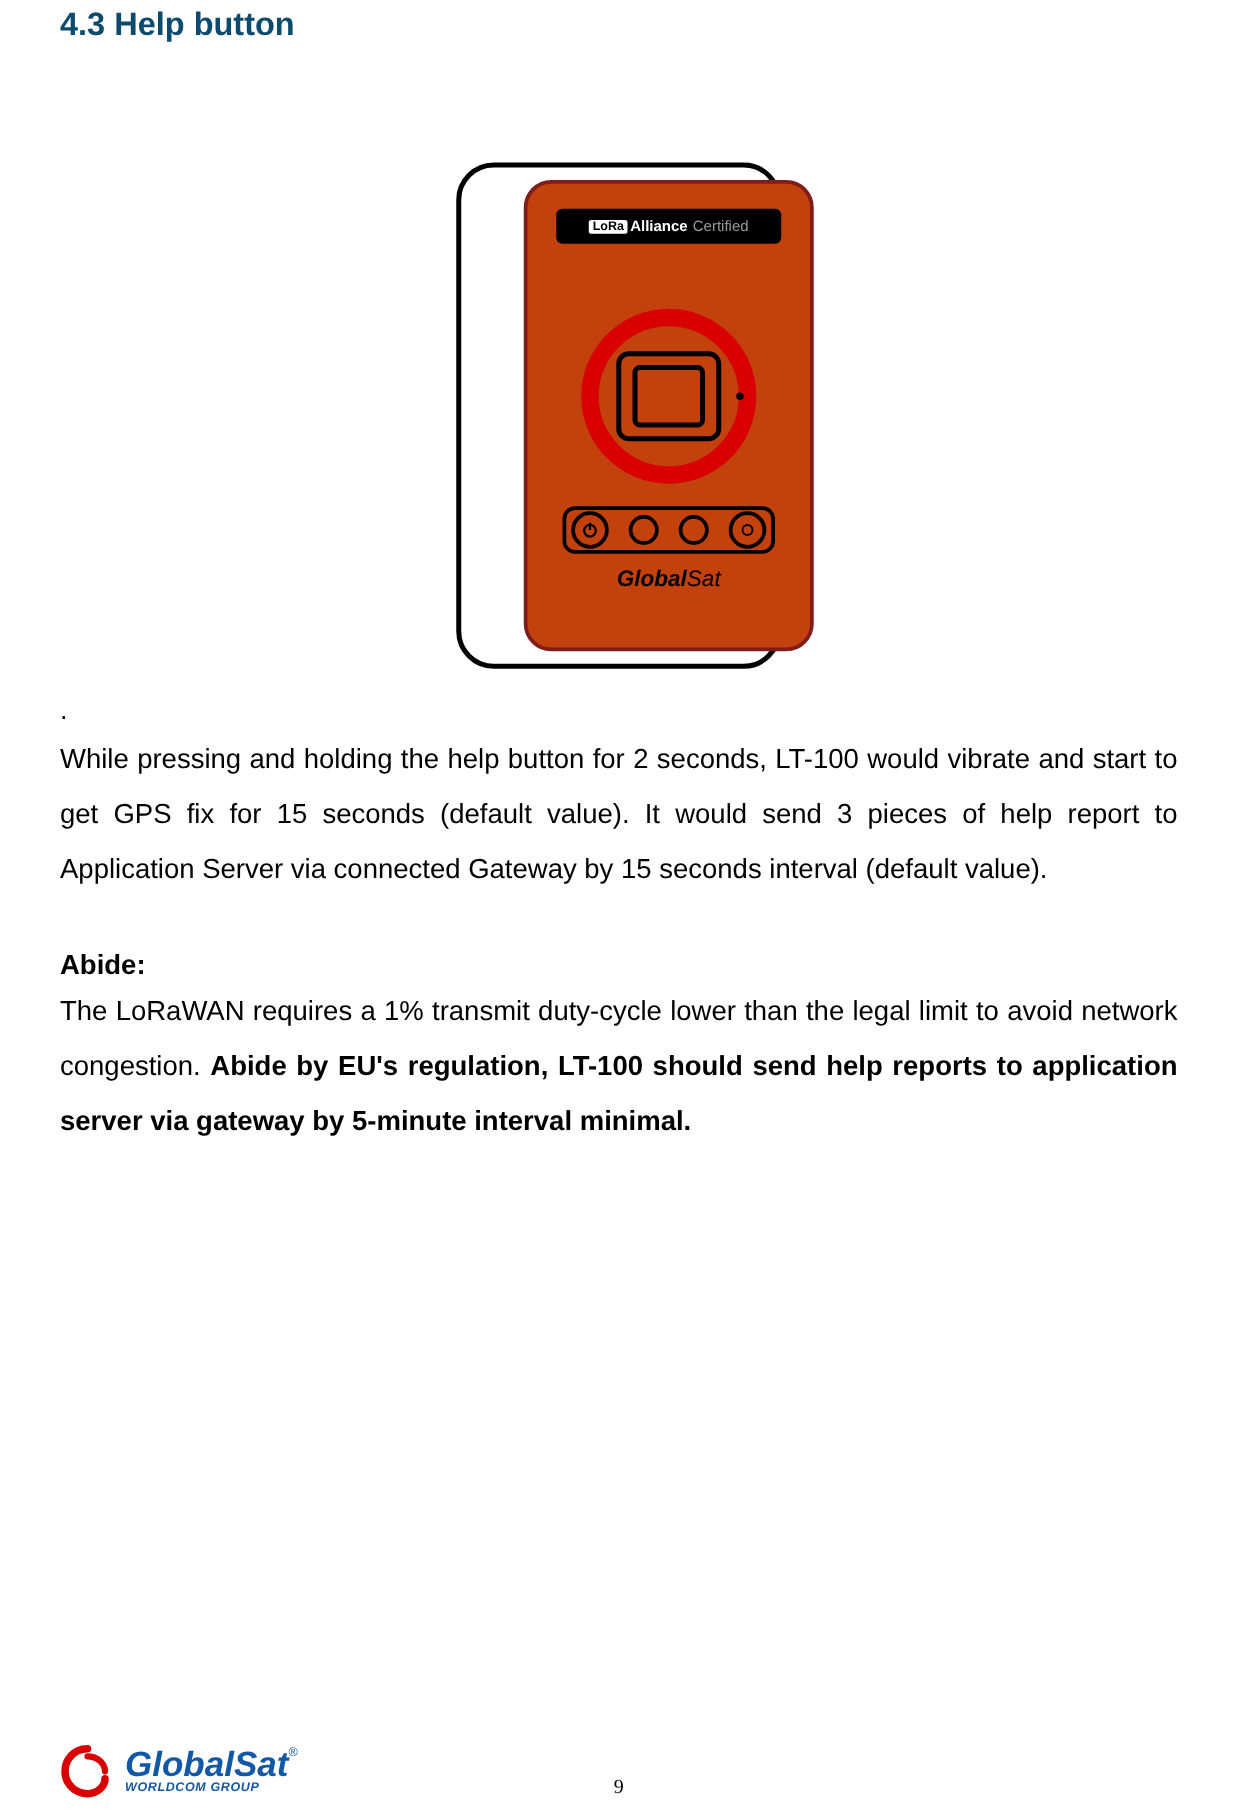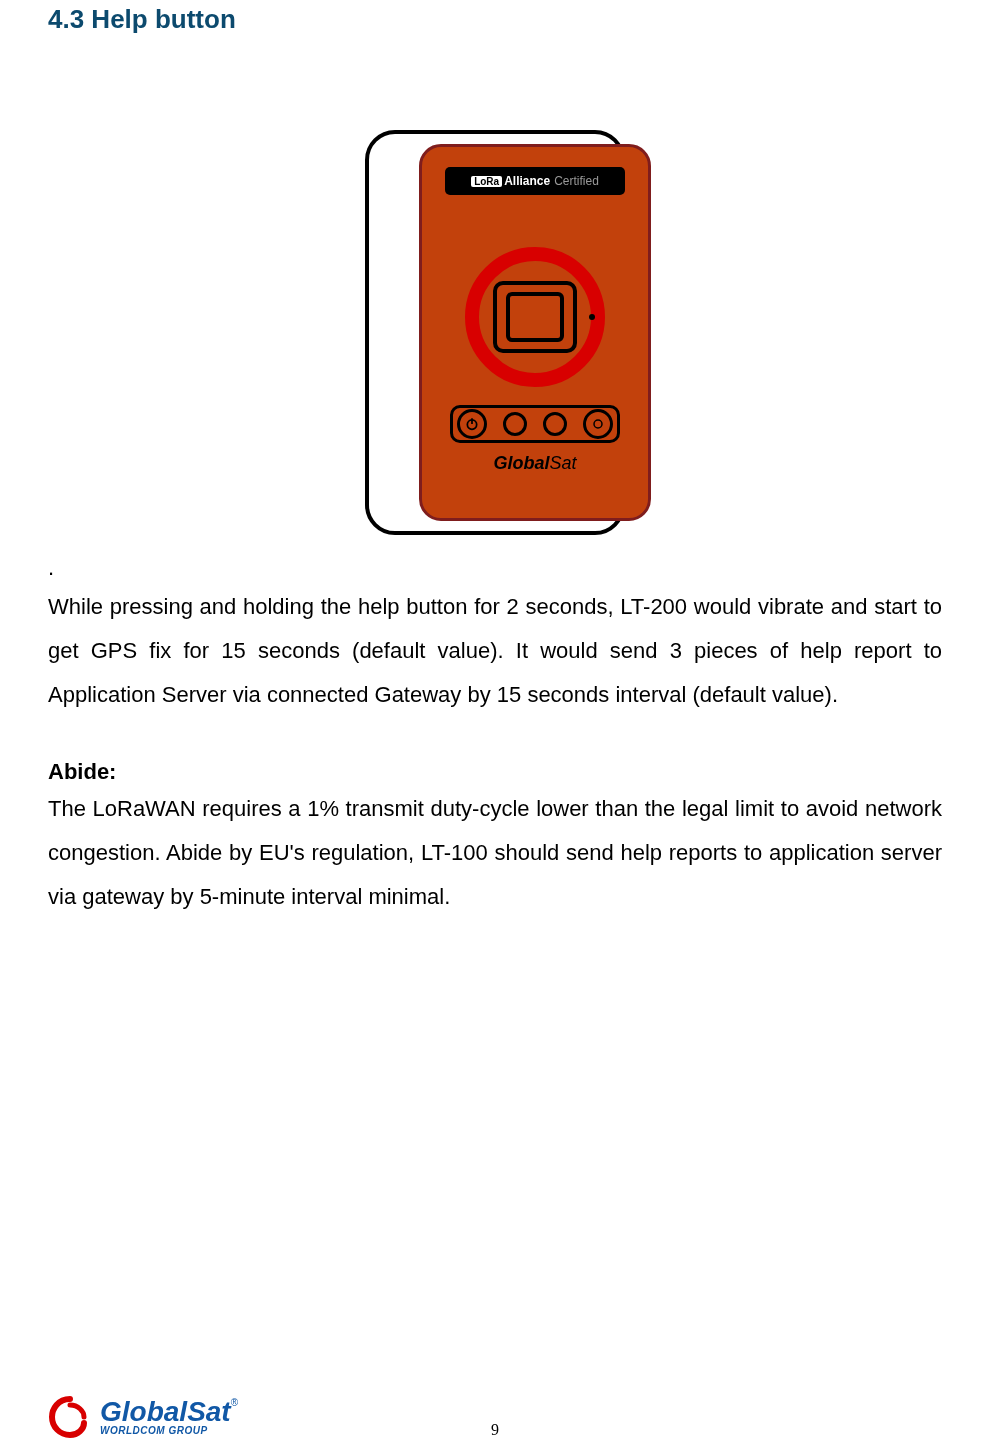--- a/index.html
+++ b/index.html
@@ -153,21 +153,21 @@
       font-size: 22px;
       font-weight: bold;
       margin-top: 42px;
     }
     .note-text {
       font-size: 22px;
       line-height: 2.0;
       text-align: justify;
       margin-top: 2px;
     }
-    .note-text .bold { font-weight: normal; }
+    .note-text .bold { font-weight: bold; }
     .footer {
       position: absolute;
       bottom: 14px;
       left: 48px;
       right: 48px;
       display:flex;
       align-items:flex-end;
     }
     .footer-logo {
       display:flex;
@@ -240,21 +240,21 @@
       </div>
       <div class="globalsat-device">
         <span>Global</span><span class="sat">Sat</span>
       </div>
     </div>
   </div>
 </div>
 
 <div class="dot-line">.</div>
 
-<p class="body-text">While pressing and holding the help button for 2 seconds, LT-200 would vibrate and start to get GPS fix for 15 seconds (default value). It would send 3 pieces of help report to Application Server via connected Gateway by 15 seconds interval (default value).</p>
+<p class="body-text">While pressing and holding the help button for 2 seconds, LT-100 would vibrate and start to get GPS fix for 15 seconds (default value). It would send 3 pieces of help report to Application Server via connected Gateway by 15 seconds interval (default value).</p>
 
 <p class="note-label">Abide:</p>
 <p class="note-text">
   <span>The LoRaWAN requires a 1% transmit duty-cycle lower than the legal limit to avoid network congestion. </span><span class="bold">Abide by EU's regulation, LT-100 should send help reports to application server via gateway by 5-minute interval minimal.</span>
 </p>
 
 <div class="footer">
   <div class="footer-logo">
     <div class="footer-swirl">
       <svg width="44" height="44" viewBox="0 0 44 44">

